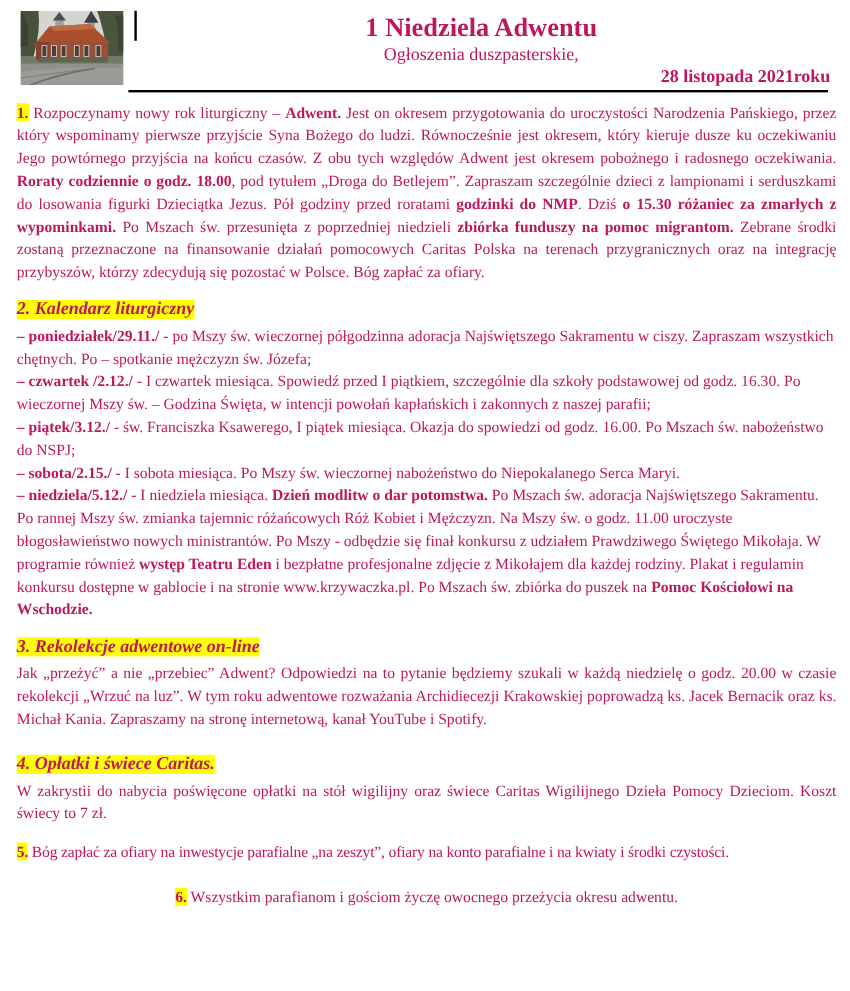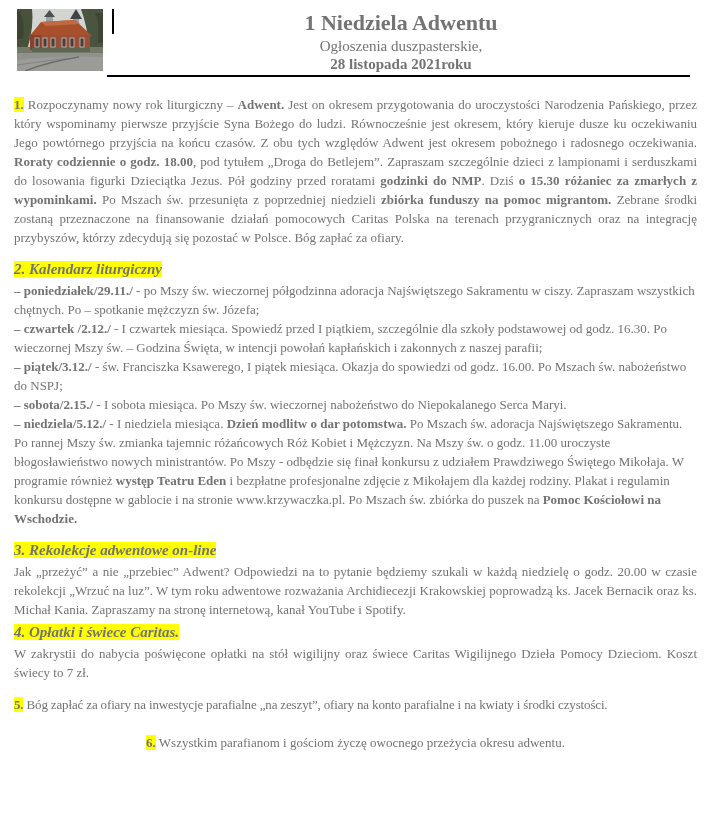--- a/index.html
+++ b/index.html
@@ -1,50 +1,50 @@
 <!DOCTYPE html>
 <html lang="pl"><head>
 <meta charset="utf-8">
 <style>
   html,body { margin:0; padding:0; background:#ffffff; }
   .page {
     position:relative; width:708px; height:826px; background:#ffffff;
-    font-family:"Liberation Serif","DejaVu Serif",serif; color:#737373;
+    font-family:"Liberation Serif","DejaVu Serif",serif; color:#be185d;
     overflow:hidden;
   }
   
   .photo {
     position:absolute; left:17px; top:9px; width:86px; height:62px;
     overflow:hidden;
   }
   .vline {
     position:absolute; left:112px; top:9px; width:2px; height:25px;
     background:#000;
   }
   .header-text {
     position:absolute; left:110px; right:16px; top:10px; text-align:center;
   }
   .title    { font-size:22px; font-weight:bold; line-height:25px; }
   .subtitle { font-size:15px; line-height:18px; margin-top:2px; }
-  .date     { font-size:15px; font-weight:bold; line-height:18px; }
+  .date     { font-size:15px; font-weight:bold; line-height:18px;text-align:right; }
   .rule {
     position:absolute; left:107px; top:75px; width:583px; height:2px;
     background:#000;
   }
   
   .main {
-    position:absolute; left:14px; right:11px; top:95px;
+    position:absolute; left:14px; right:11px; top:84px;
     font-size:13px; line-height:19px;
   }
   p { margin:0; }
   .justify { text-align:justify; }
   .heading { font-size:15px; line-height:19px; margin:13px 0 2px 0; }
   .heading .htext { font-weight:bold; font-style:italic; }
   .h3 { }
-  .h4 { margin-top:4px; }
+  .h4 { margin-top:20px; }
   .p5 { margin-top:13px; letter-spacing:-0.15px; }
   .p6 { margin-top:19px;text-align:center; }
   .b  { font-weight:bold; }
   .i  { }
   .hl { background:#ffff00; }
 </style>
 </head>
 <body>
 
 <div class="page">

